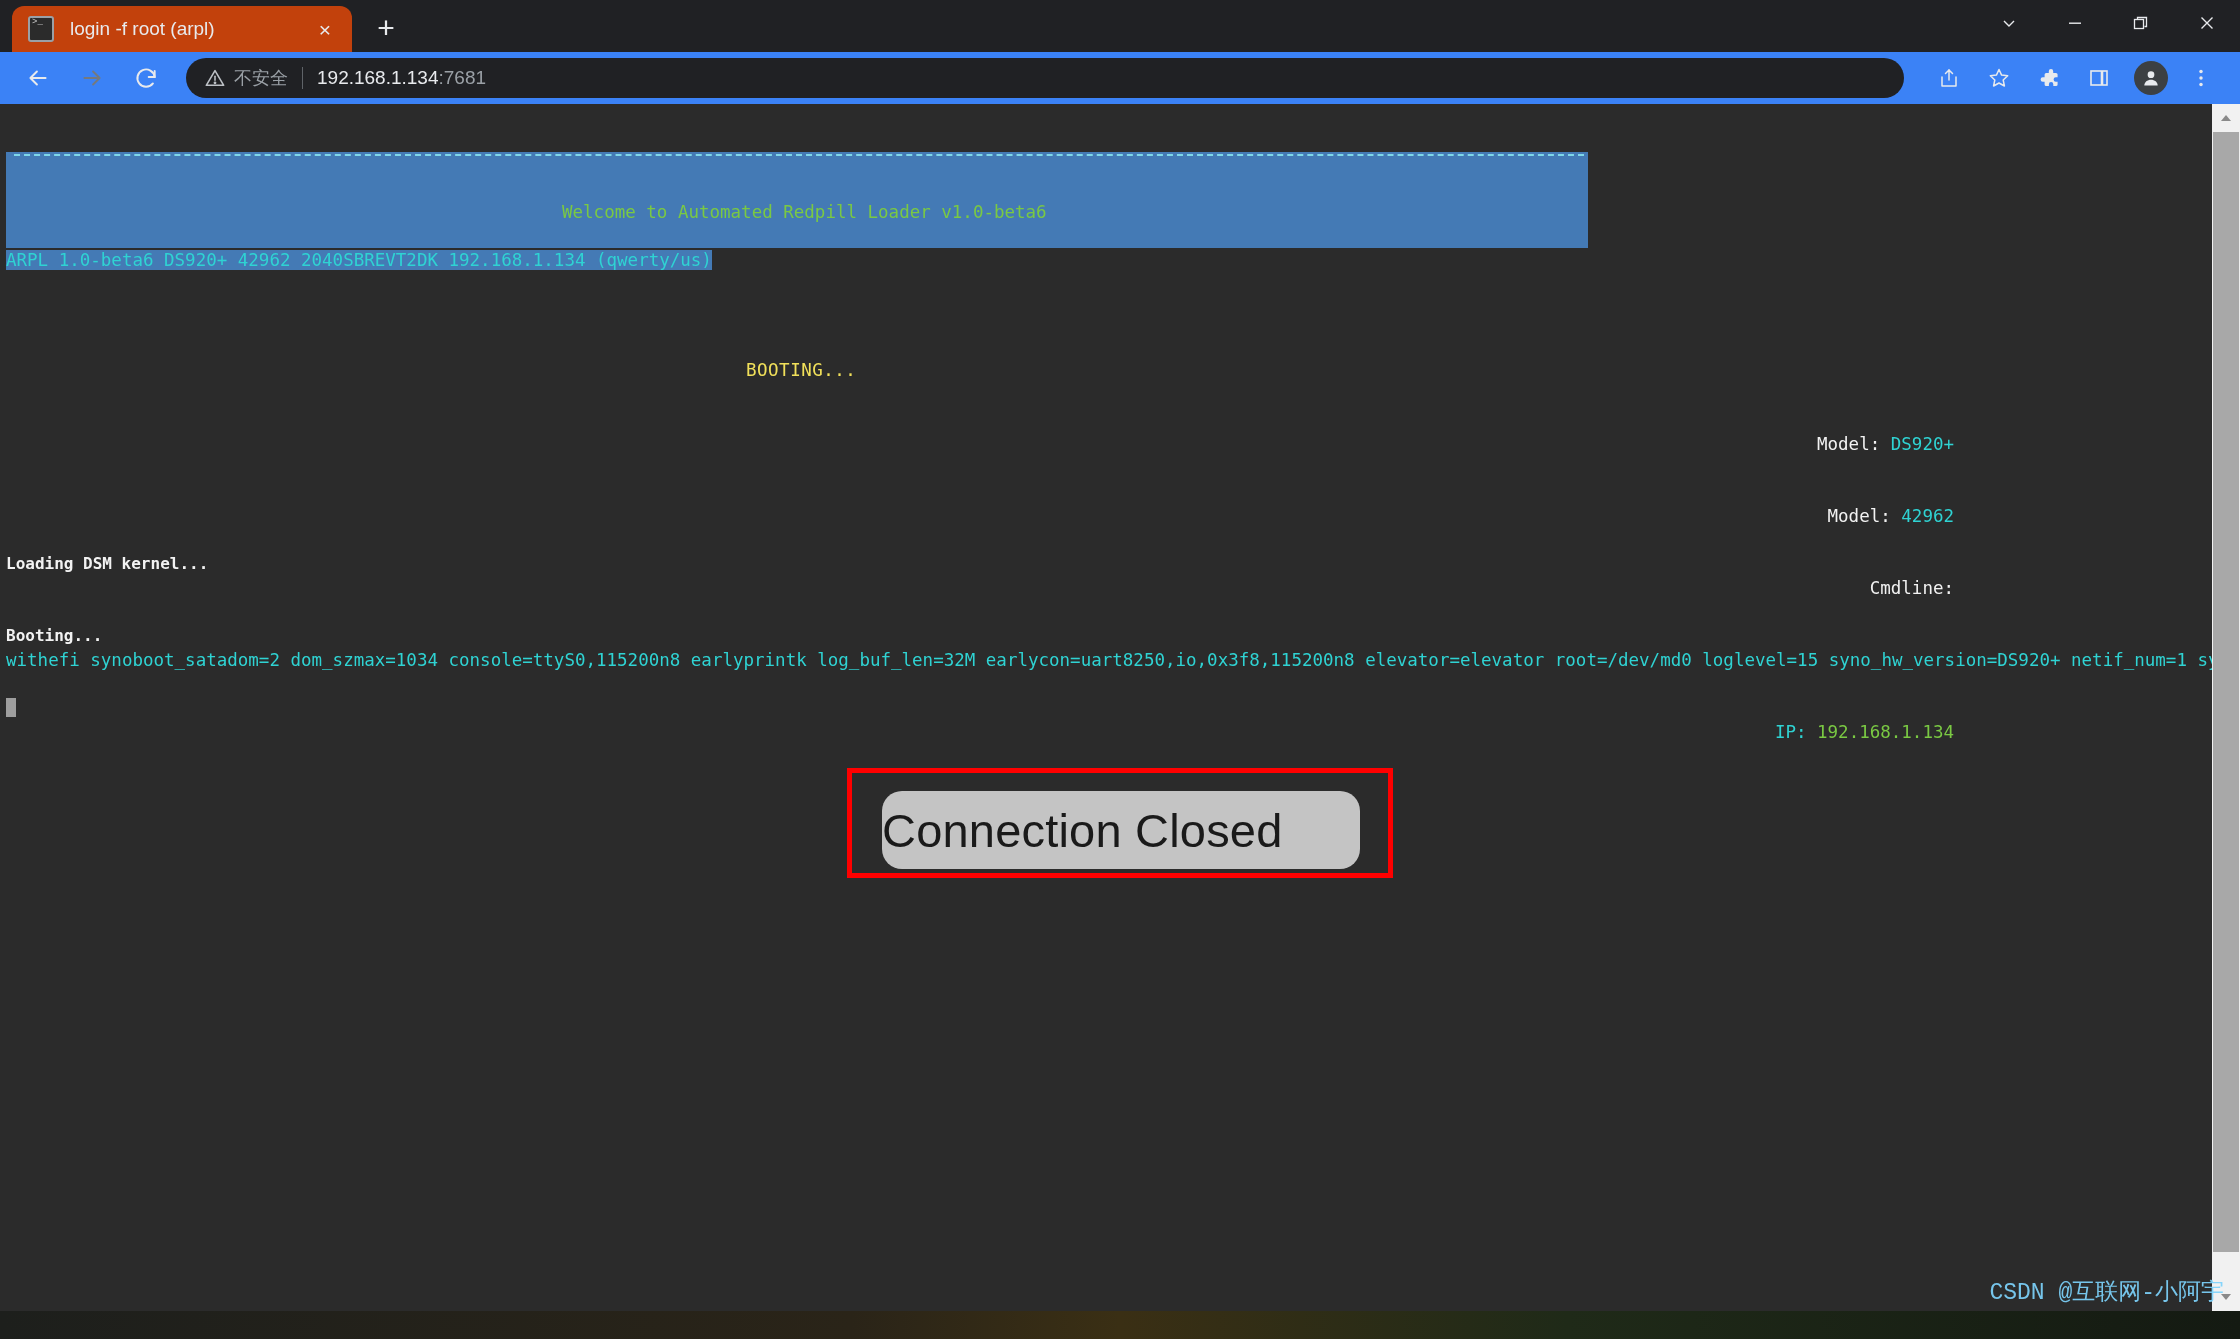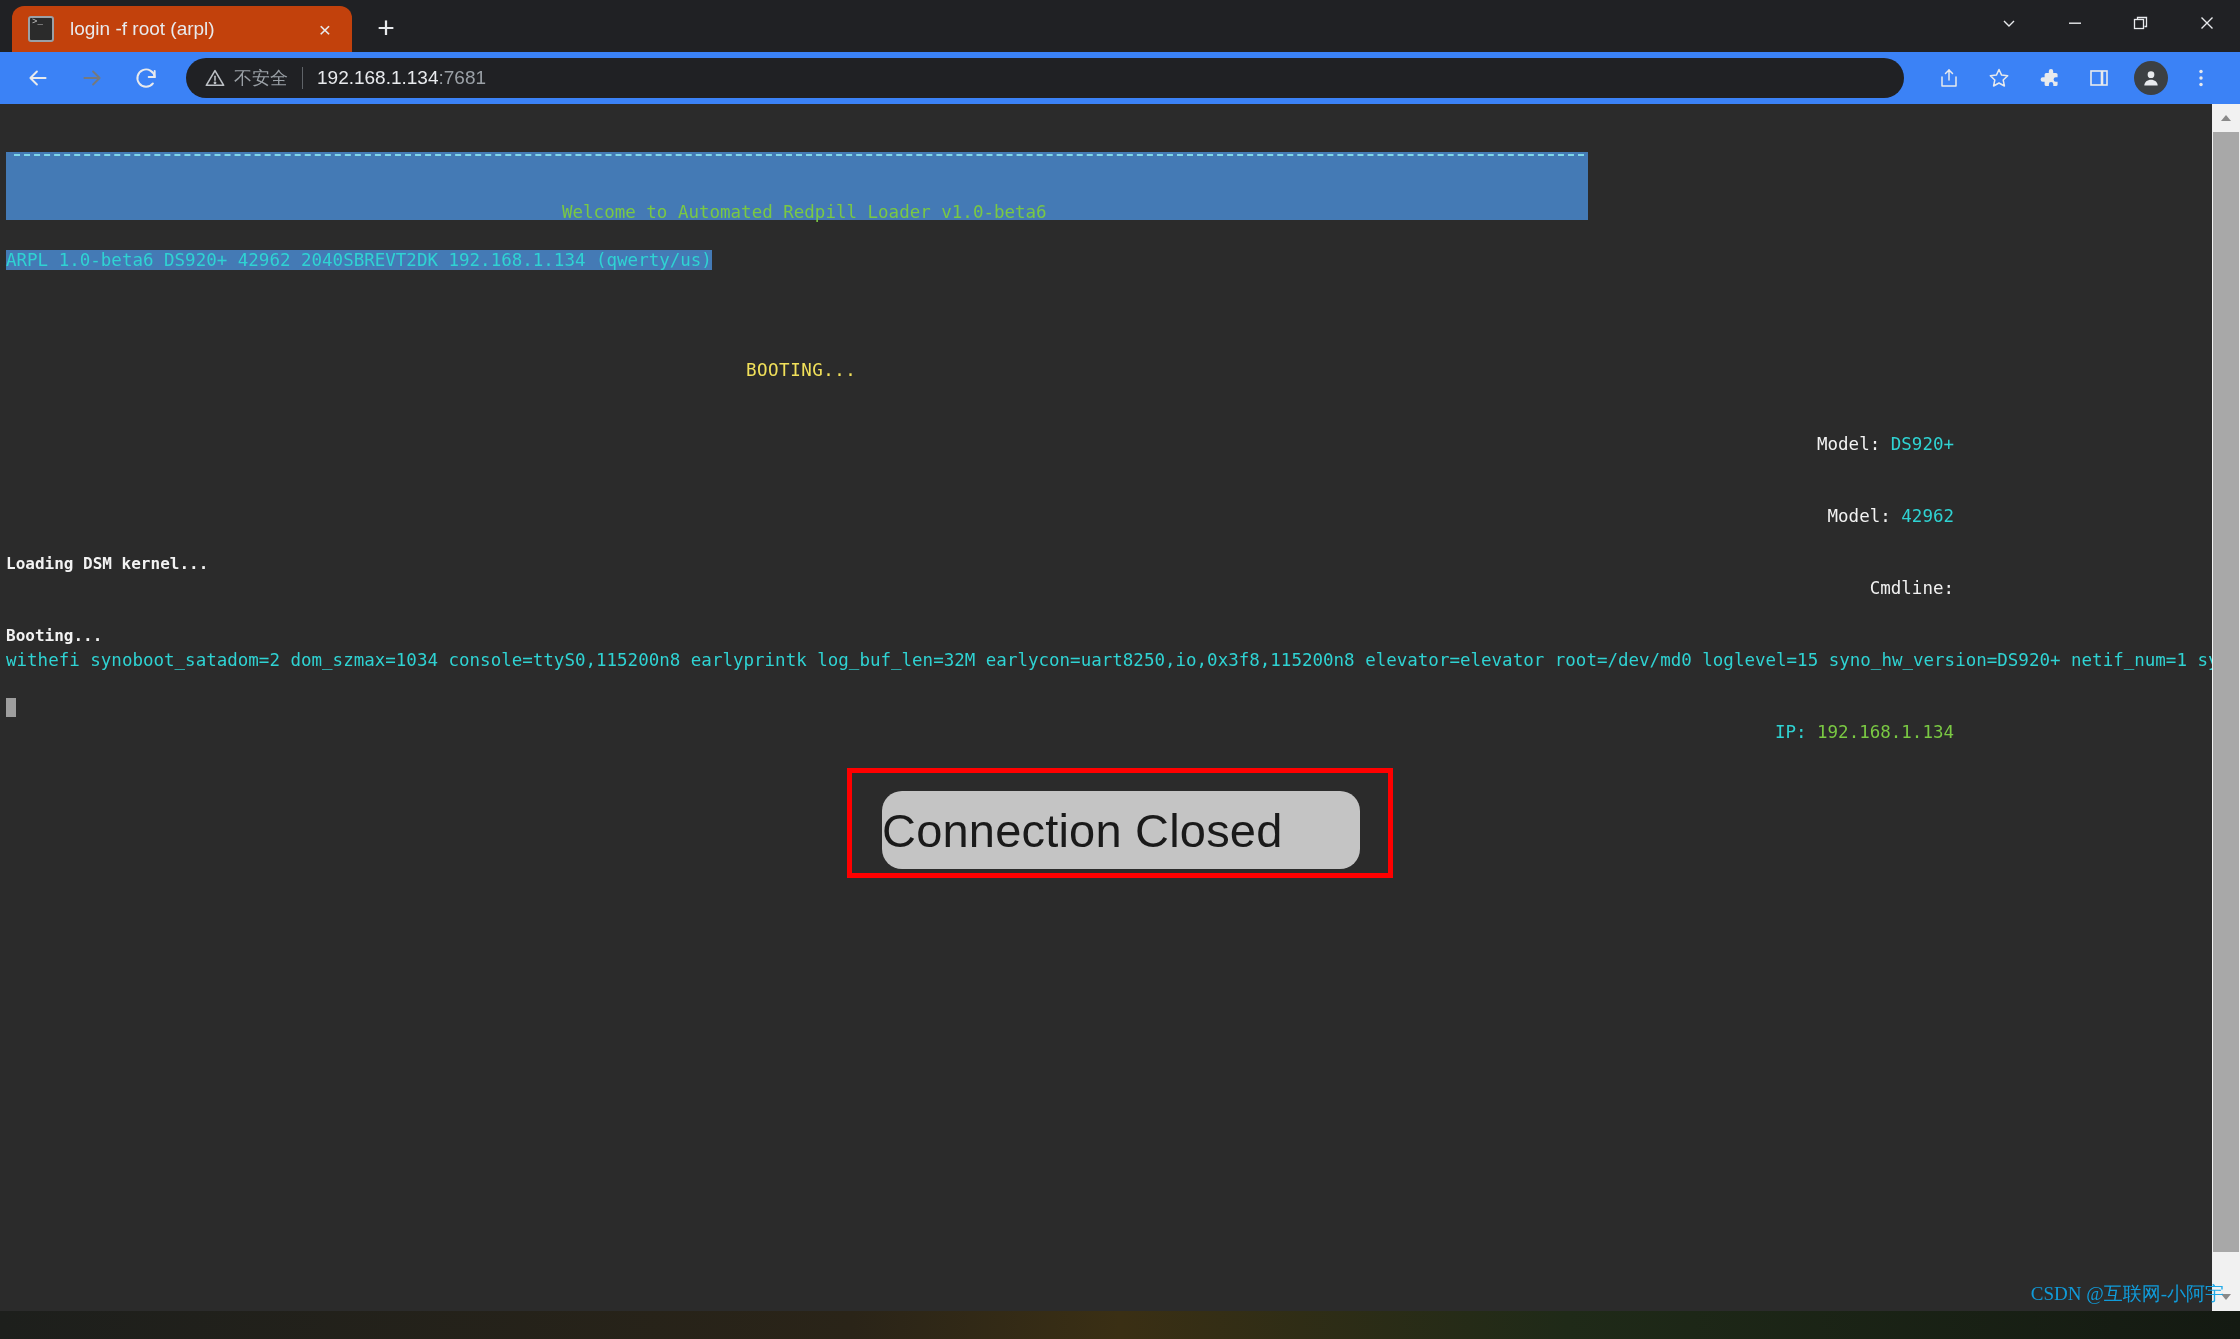--- a/index.html
+++ b/index.html
@@ -111,21 +111,21 @@
     white-space: pre; color: #e0e0e0;
   }
   .t-line { height: 24px; padding-left: 6px; }
   .c-cyan   { color: #2fd3d3; }
   .c-green  { color: #7ac943; }
   .c-white  { color: #f2f2f2; }
   .bg-blue  { background: #447ab5; }
 
   #banner-block {
     position: absolute; left: 6px; top: 48px;
-    width: 1582px; height: 68px; background: #447ab5;
+    width: 1582px; height: 96px; background: #447ab5;
   }
   #banner-rule {
     position: absolute; left: 8px; top: 2px; width: 1570px; height: 2px;
     border-top: 2px dashed #7fd8e8;
   }
   #banner-welcome {
     position: absolute; left: 556px; top: 48px;
     color: #7ac943; font-family: "DejaVu Sans Mono", monospace; font-size: 17.5px;
   }
   #booting-line {
@@ -175,22 +175,22 @@
   }
   #sb-down { position: absolute; left: 0; bottom: 0; }
 
   
   #desktop-strip {
     position: absolute; left: 0; bottom: 0; width: 2240px; height: 28px;
     background: linear-gradient(90deg,#1d1f1c 0%,#2a2418 38%,#3a2f14 50%,#1f2a18 70%,#141a12 100%);
   }
   #watermark {
     position: absolute; right: 16px; bottom: 32px;
-    color: #0ea5e9; font-size: 19px;
-    font-family: Liberation Serif, serif; opacity: 0.92;
+    color: #7dd3fc; font-size: 23px;
+    font-family: Liberation Mono, monospace; opacity: 0.92;
   }
 </style>
 </head>
 <body>
 
 <div id="browser-window">
 
   <div id="tab-strip">
     <div id="tab-strip-left">
       <div class="tab">

